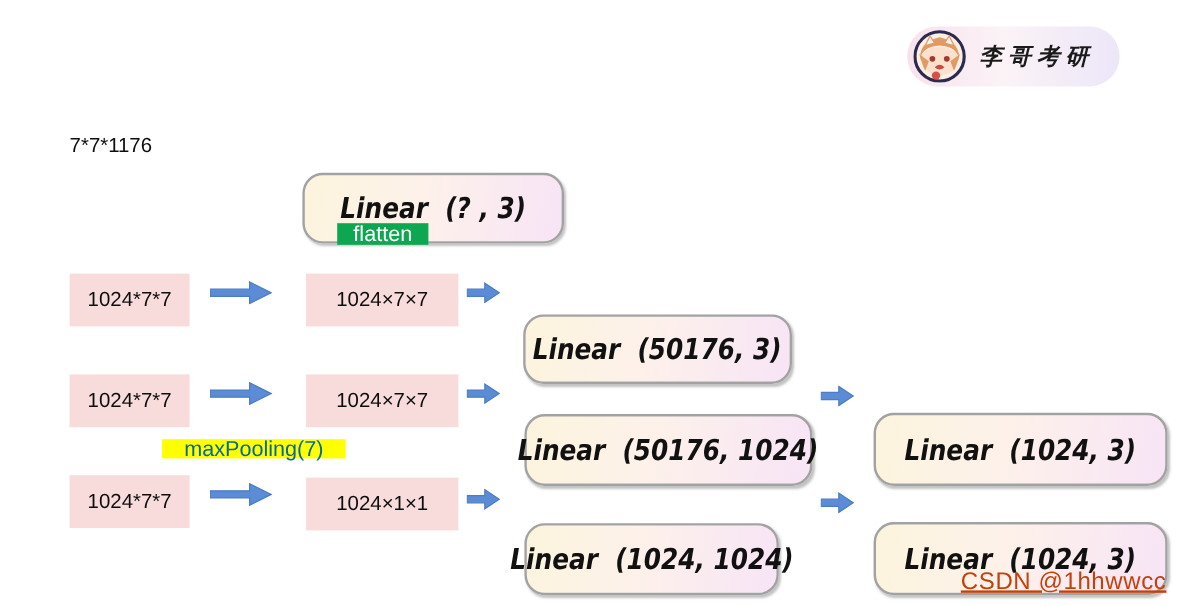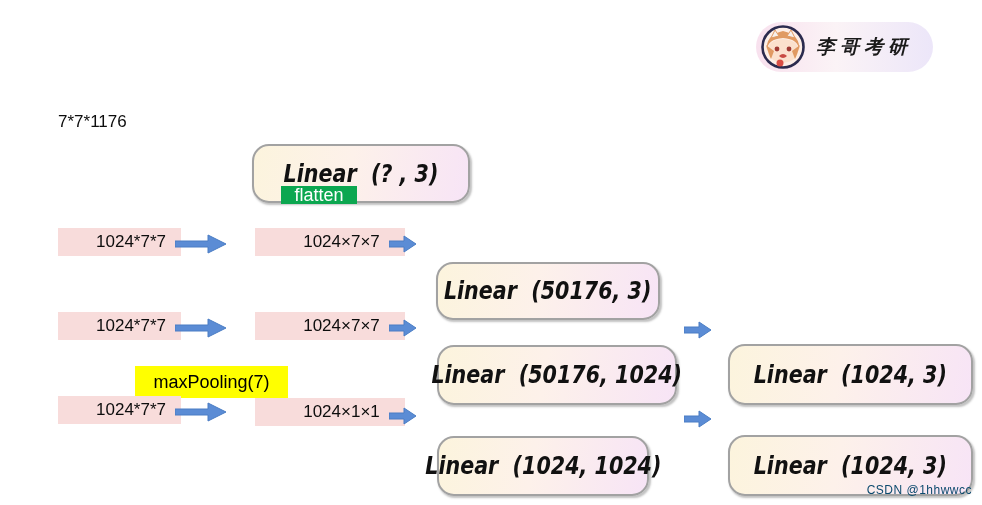--- a/index.html
+++ b/index.html
@@ -27,32 +27,32 @@
     position:absolute;box-sizing:border-box;border:2px solid #a2a2a2;border-radius:17px;
     background:linear-gradient(100deg,#fcf4dd 0%,#fdf1ea 45%,#f7e4f6 100%);
     box-shadow:1.5px 2px 2px rgba(120,120,120,0.45);
     display:flex;align-items:center;justify-content:center;margin-top:48px;
   }
   .linear-text{
     font-family:"DejaVu Sans",sans-serif;font-weight:700;font-style:italic;
     font-size:24px;color:#111;white-space:pre;display:inline-block;transform:scaleX(.86);
   }
   .pink-box{
-    position:absolute;height:28px;background:#f8dcdb;display:flex;
-    align-items:center;justify-content:center;font-size:17px;color:#0d0d0d;white-space:pre;padding-left:23px;
+    position:absolute;height:44px;background:#f8dcdb;display:flex;
+    align-items:center;justify-content:center;font-size:17px;color:#0d0d0d;white-space:pre;
   }
   .badge{
     position:absolute;display:flex;align-items:center;justify-content:center;
     font-size:18px;white-space:nowrap;
   }
   .badge-flatten{left:281px;top:186px;width:76px;height:18px;background:#0CA750;color:#ffffff;}
-  .badge-maxpool{left:135px;top:366px;width:153px;height:32px;background:#ffff00;color:#000000;}
+  .badge-maxpool{left:135px;top:366px;width:153px;height:16px;background:#ffff00;color:#0369a1;}
   .arrow{position:absolute;}
   .watermark{
-    position:absolute;right:10px;bottom:8px;font-size:12px;color:#0c4a6e;letter-spacing:.5px;
+    position:absolute;right:10px;bottom:8px;font-size:20px;color:#c2410c;letter-spacing:.5px;text-decoration:underline;
   }
 </style>
 </head>
 <body>
 
 <div class="stage">
 
 
   <div class="brand-pill">
     <svg class="brand-avatar" viewBox="0 0 44 44">

